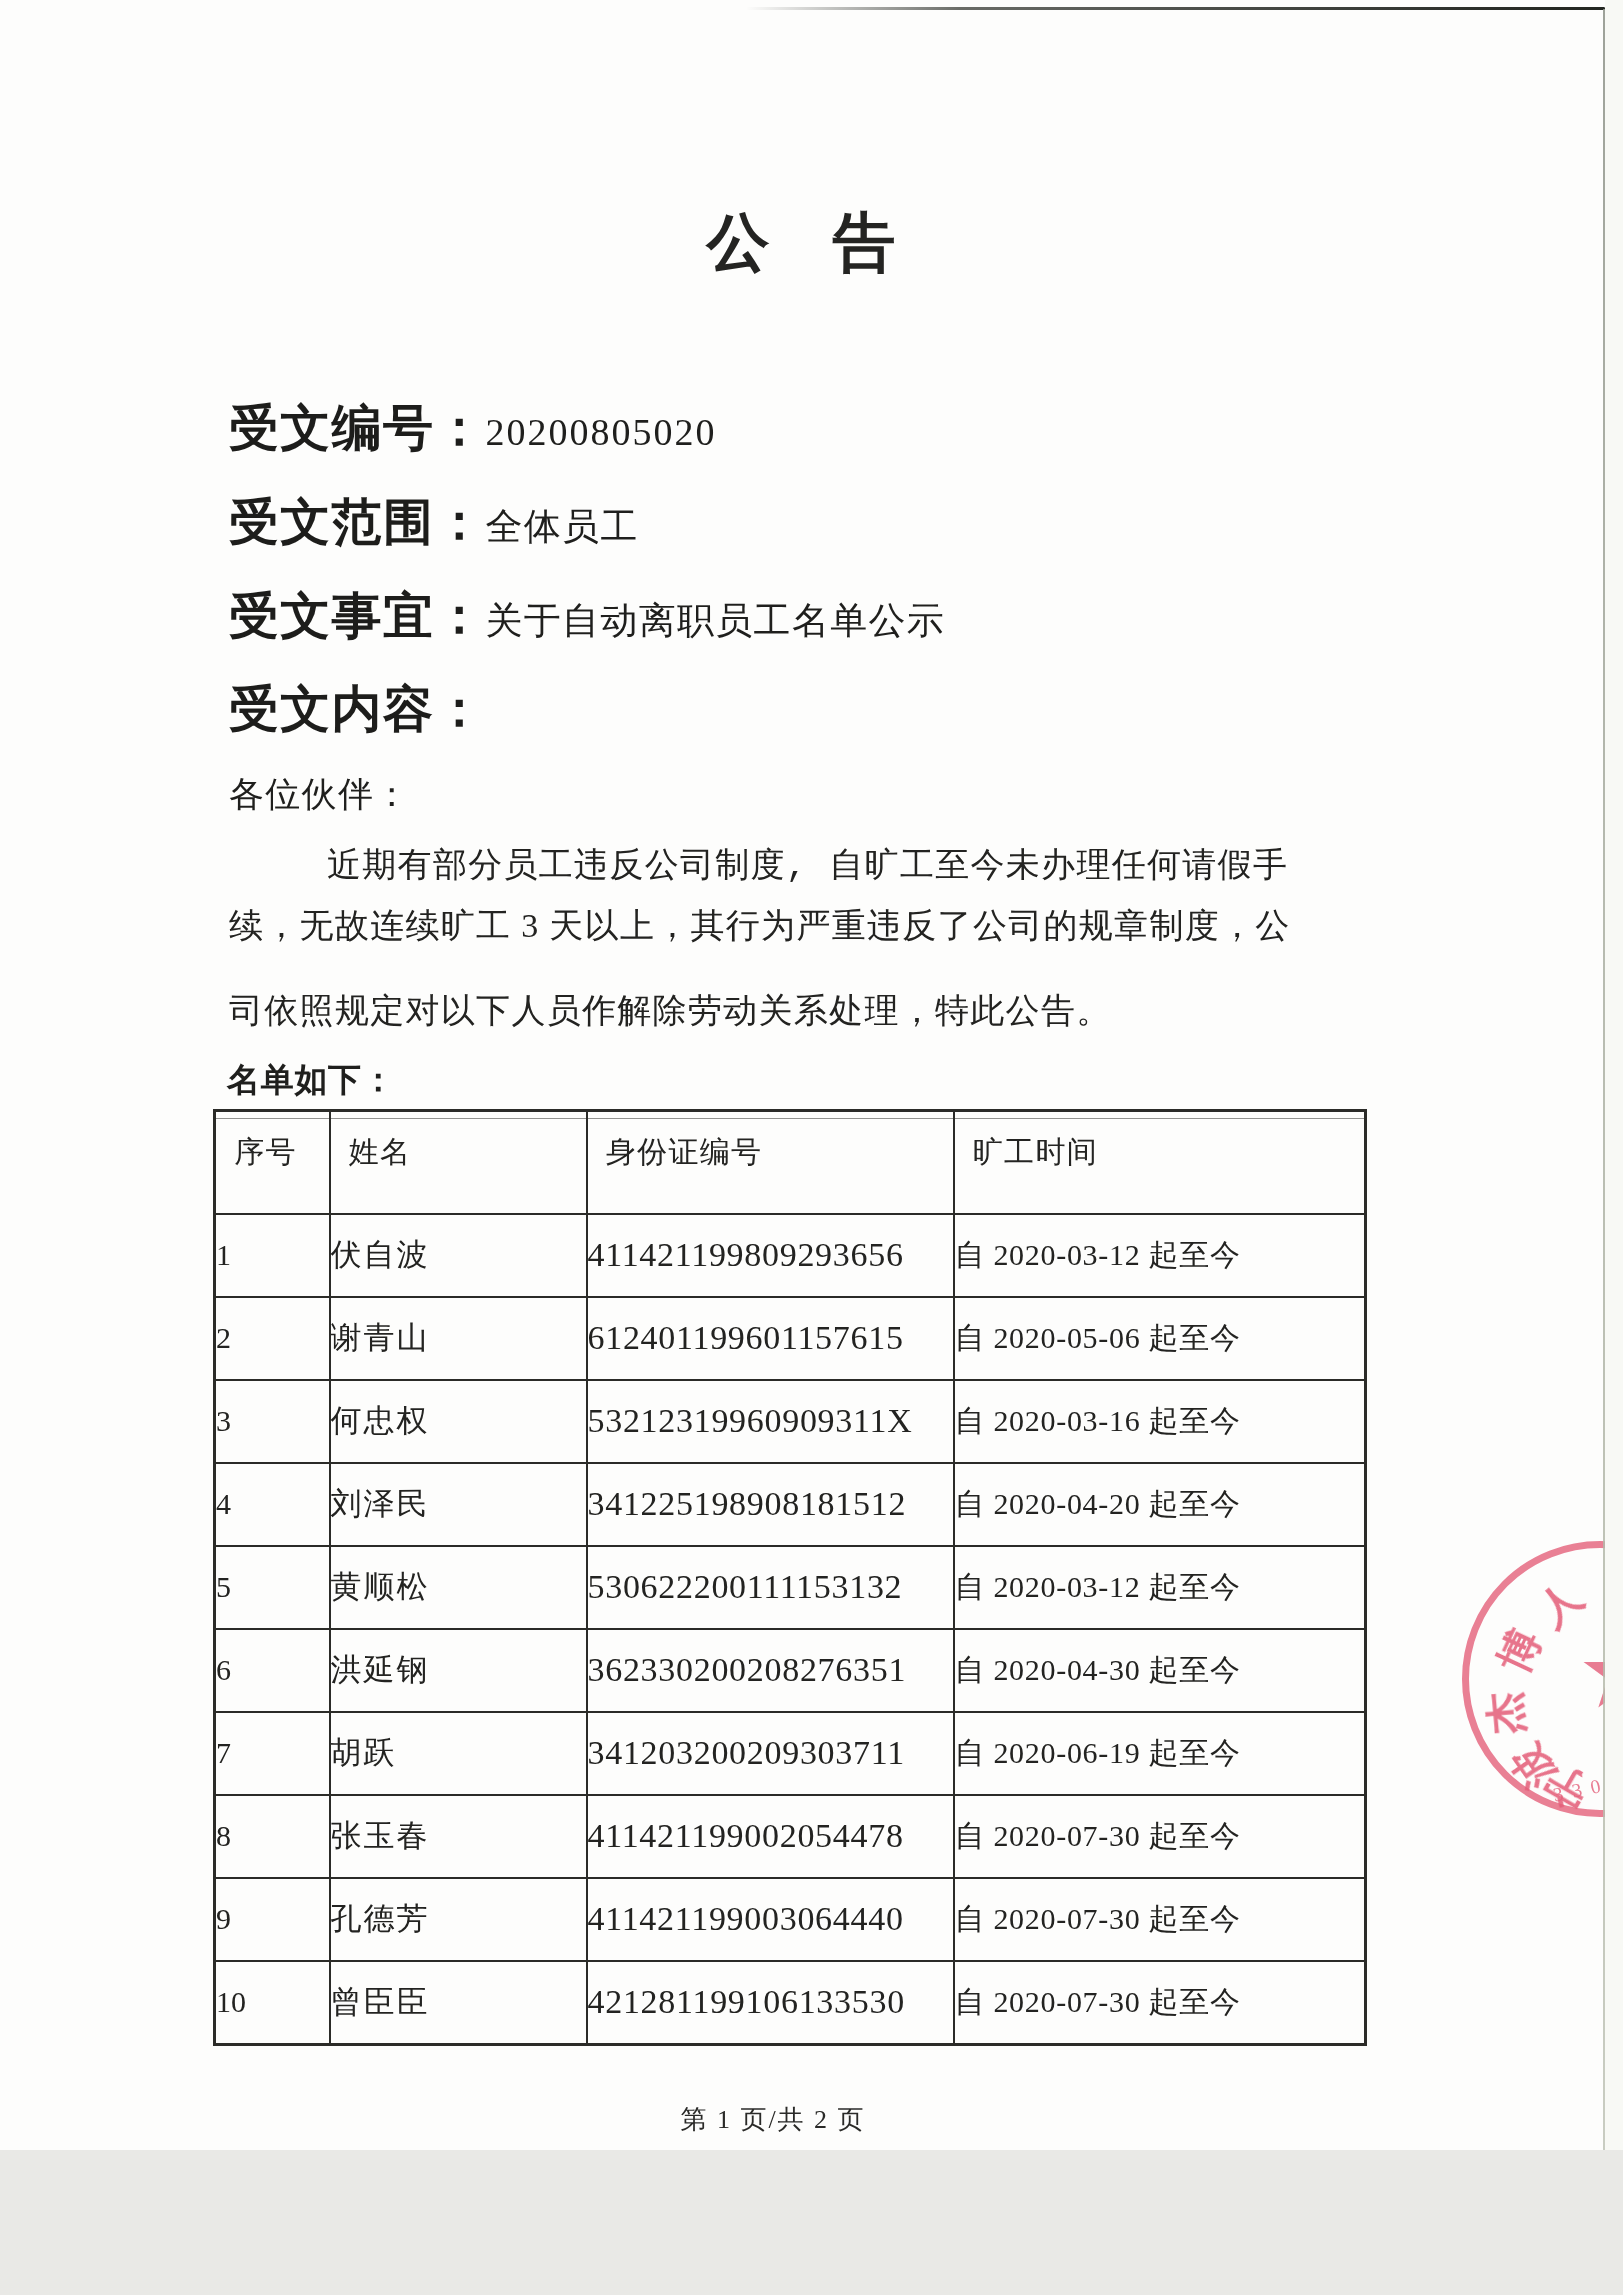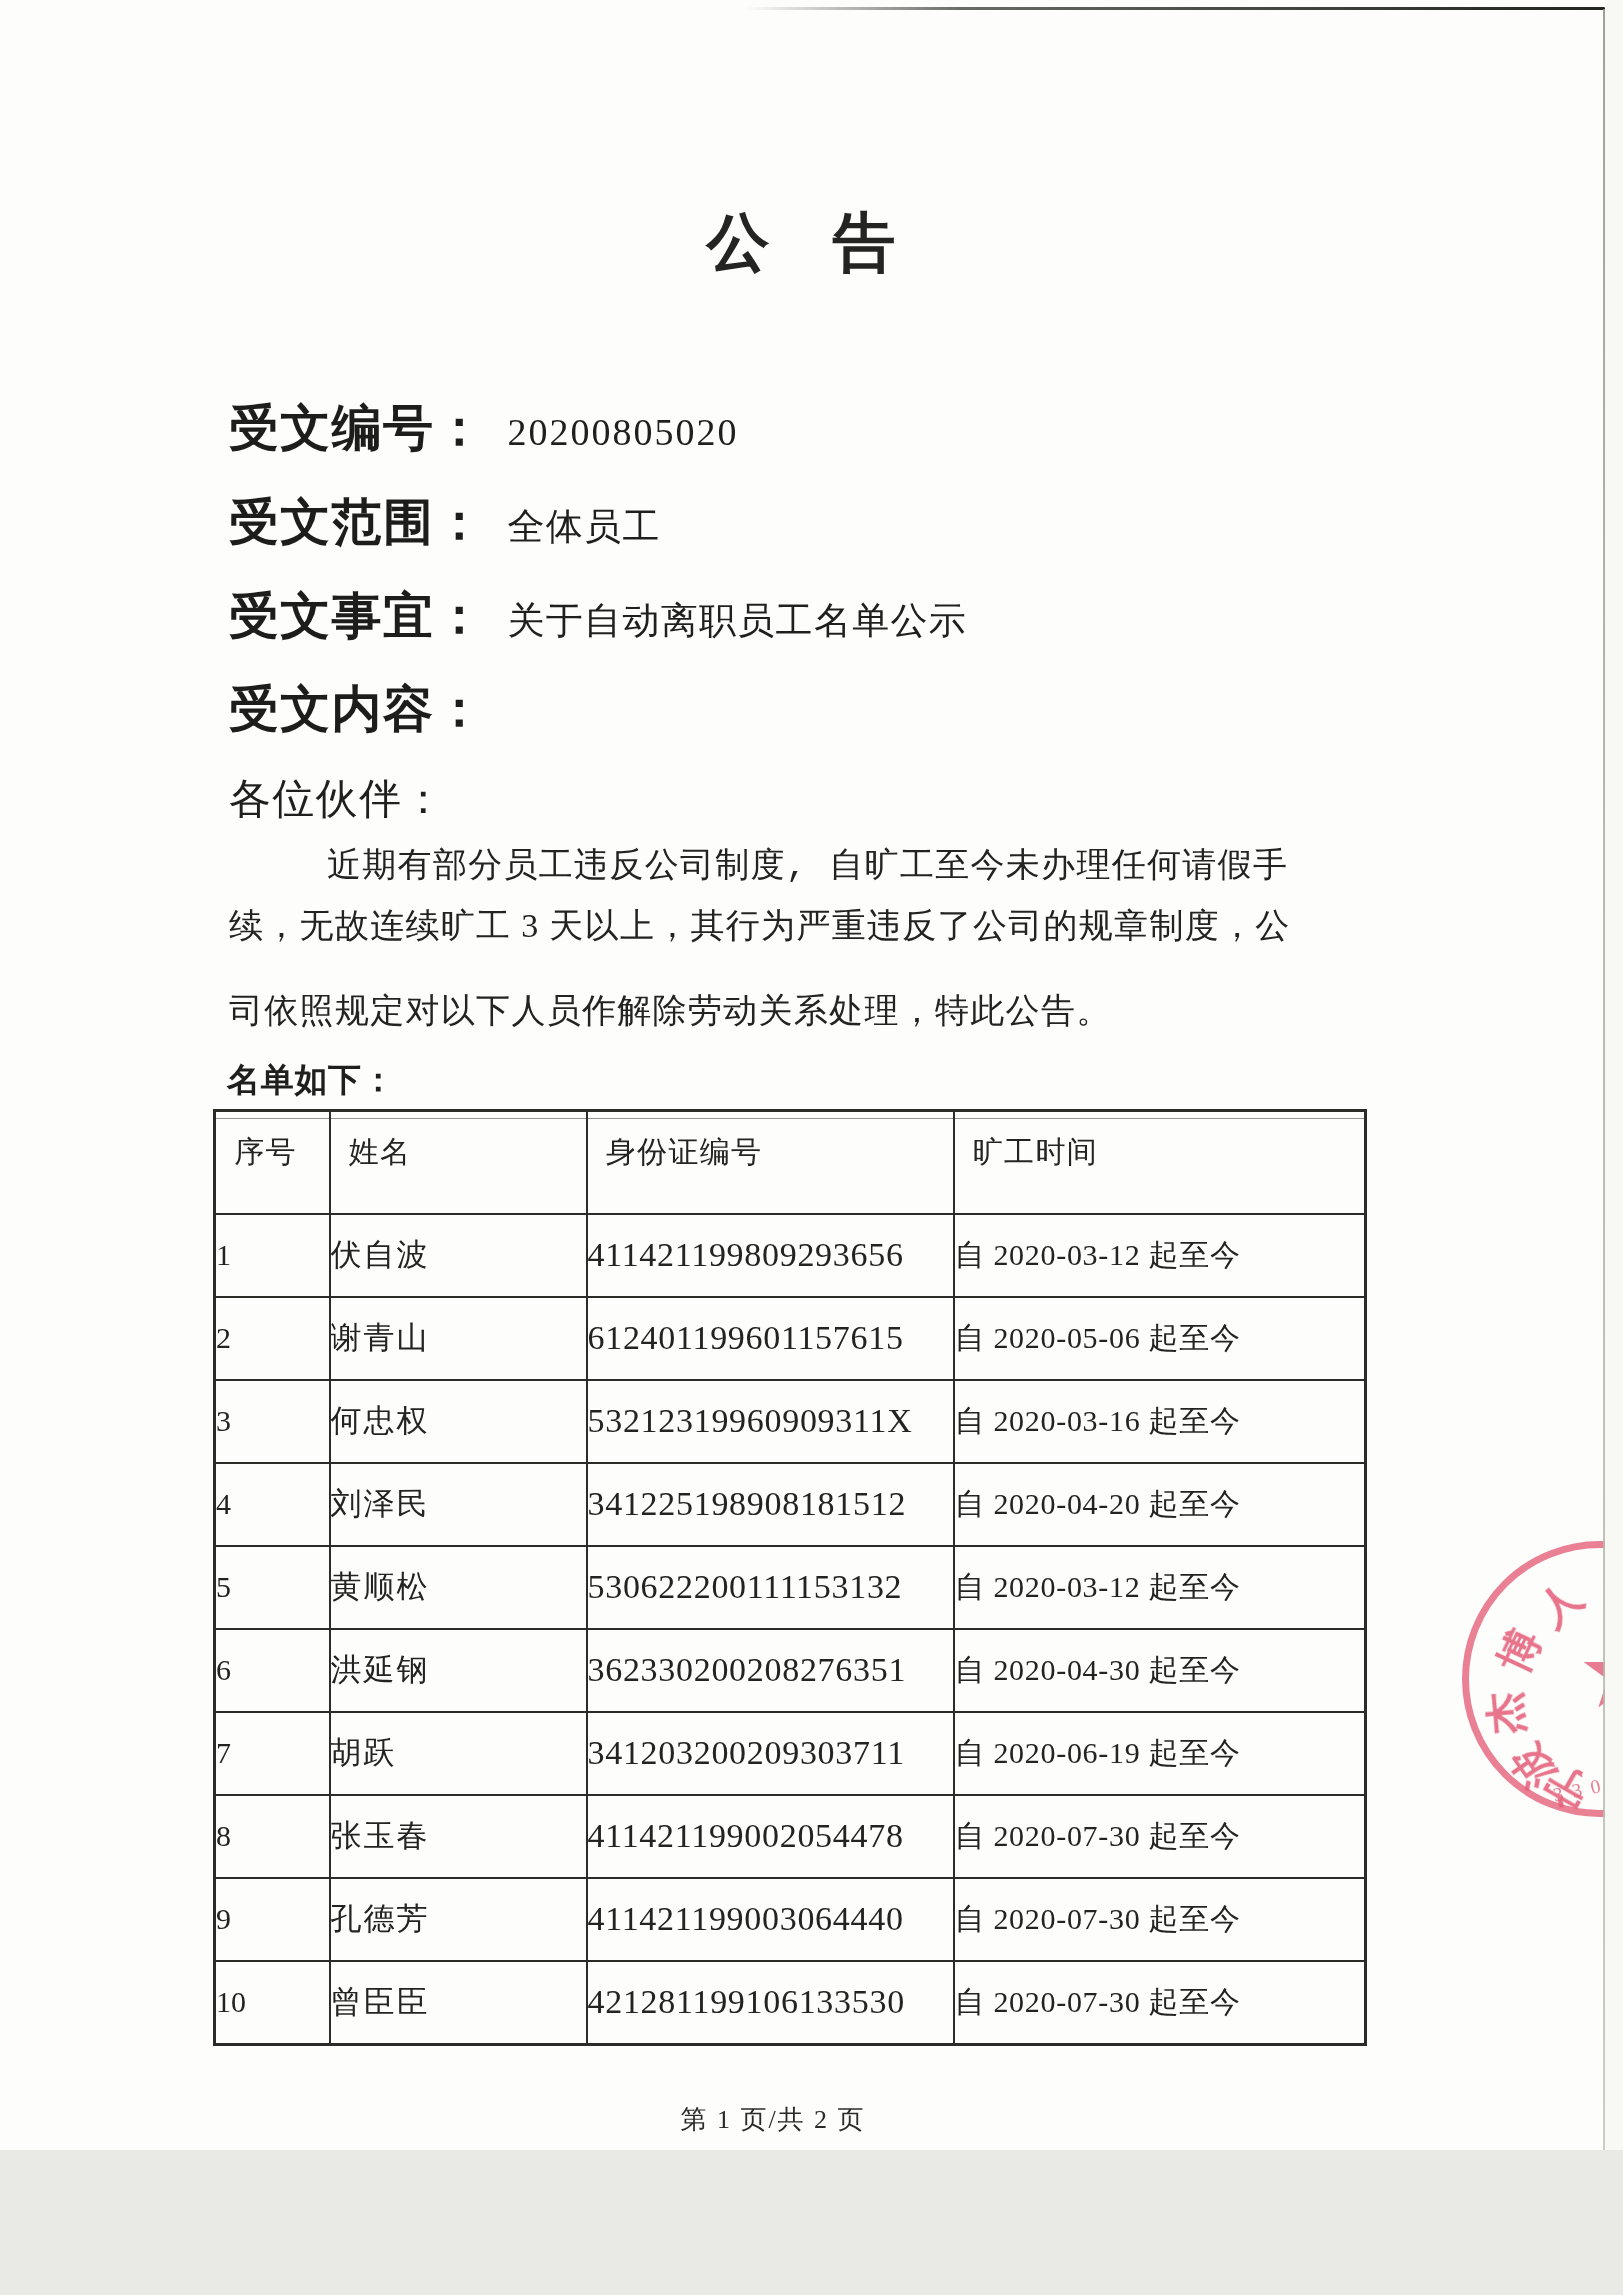--- a/index.html
+++ b/index.html
@@ -43,28 +43,28 @@
     position:absolute; top:200px; left:0; width:1623px;
     margin:0; text-align:center;
     font-size:63px; font-weight:bold;
     letter-spacing:0;
     transform:translateX(-10.5px);
     color:#242422;
   }
   
   .meta-line { position:absolute; left:229px; white-space:nowrap; }
   .meta-label { font-weight:bold; font-size:50px; color:#1d1d1b; letter-spacing:1.3px; }
-  .meta-value { font-size:37px; margin-left:22px; letter-spacing:1.3px; }
+  .meta-value { font-size:37px; letter-spacing:1.3px; }
   .meta-value.num { font-size:38px; letter-spacing:2px; }
   .meta-1 { top:395px; }
   .meta-2 { top:489px; }
   .meta-3 { top:583px; }
   .meta-4 { top:676px; }
   
-  .salutation { position:absolute; left:229px; top:771px; font-size:42px; letter-spacing:1.3px; }
+  .salutation { position:absolute; left:229px; top:771px; font-size:35px; letter-spacing:1.3px; }
   .para-line { position:absolute; left:229px; width:1178px; margin:0; font-size:34px; letter-spacing:1.3px; white-space:nowrap; color:#232321; }
   .para-1 { top:842px; padding-left:98px;font-family:Liberation Mono, monospace; }
   .para-2 { top:903px; }
   .para-3 { top:988px; }
   .list-label { position:absolute; left:227px; top:1058px; font-size:33px; font-weight:bold; letter-spacing:0.7px; }
   
   table.roster {
     position:absolute; left:213px; top:1109px; width:1151px;
     border-collapse:collapse; table-layout:fixed;
     border:3.3px solid #2b2b28;

